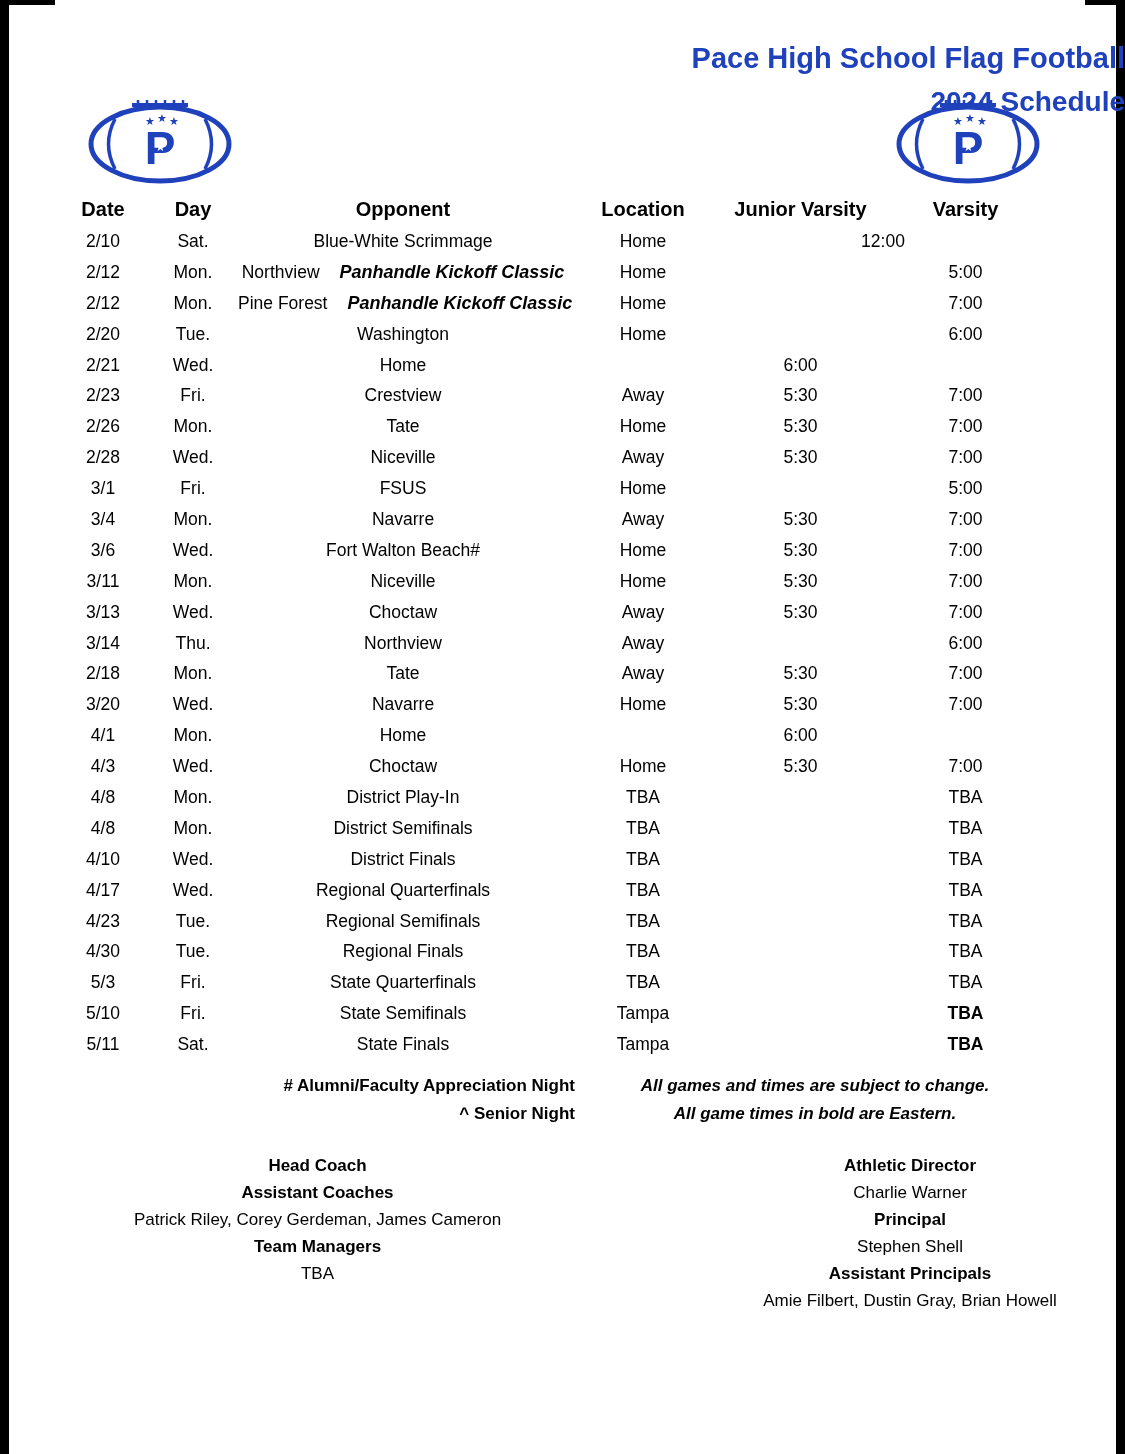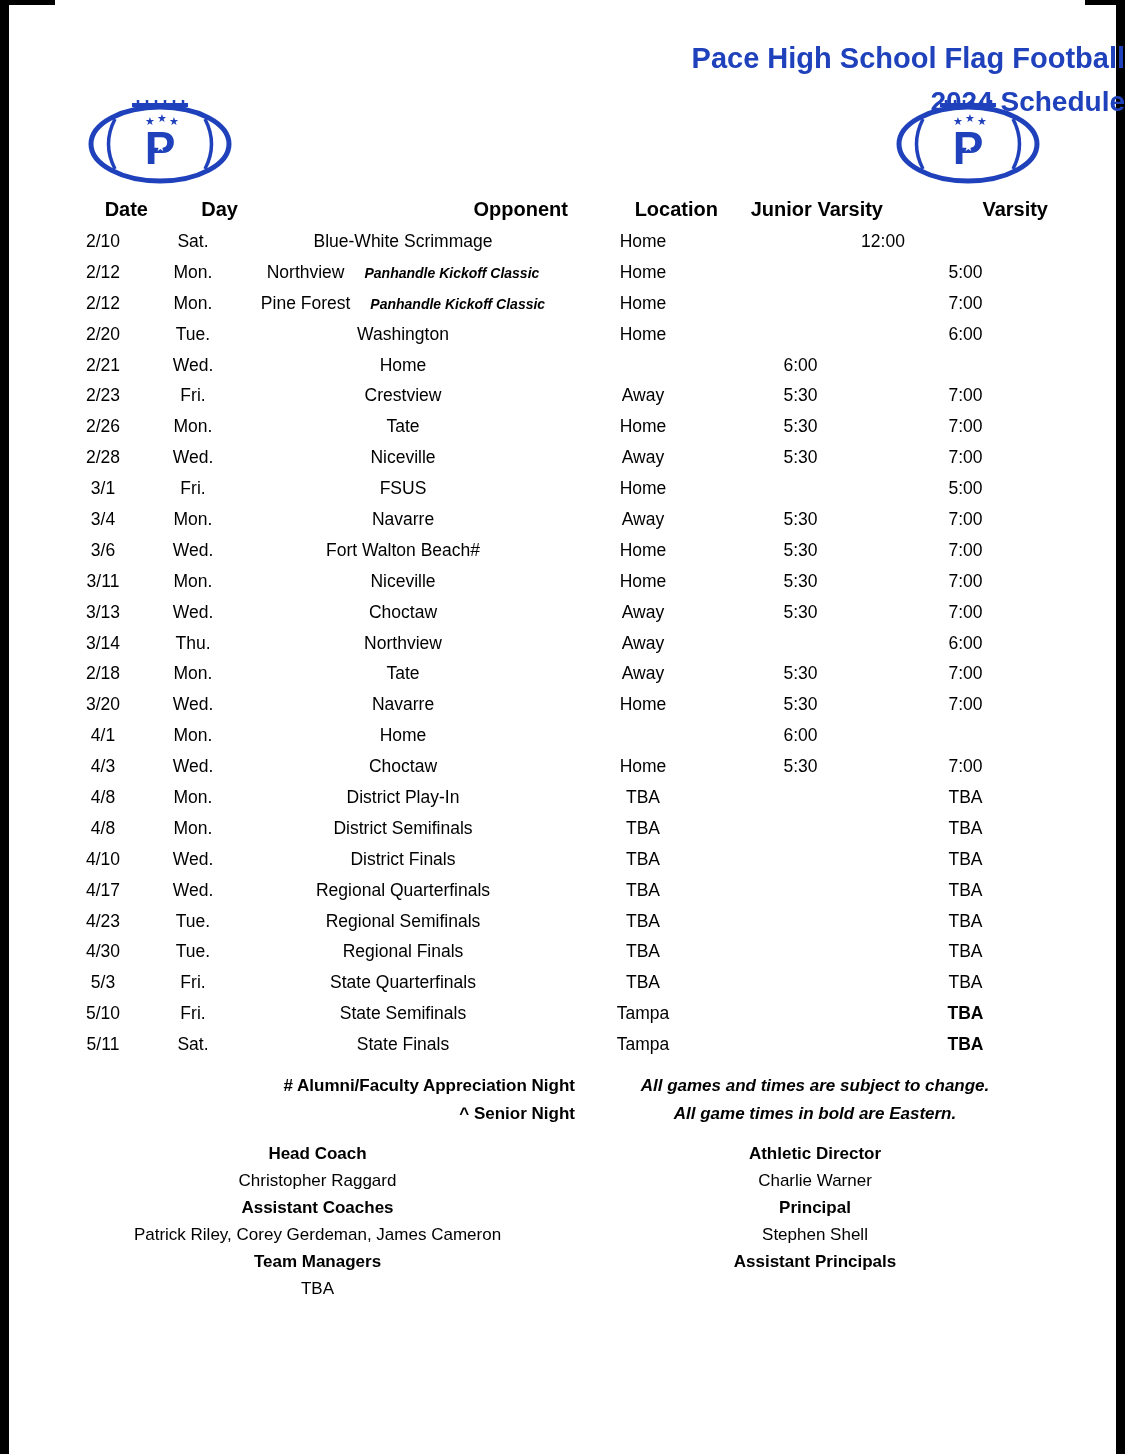--- a/index.html
+++ b/index.html
@@ -27,36 +27,36 @@
   .logo.right { left:893px; }
 
   
   .sched { margin-left:58px; width:990px; }
   .thead, .trow {
     display:grid;
     grid-template-columns:90px 90px 330px 150px 165px 165px;
     align-items:center;
   }
   .thead { height:34px; font-weight:bold; font-size:20px; }
-  .thead .c { text-align:right; }
+  .thead .c { text-align:center; }
   .trow { height:30.9px; font-size:17.5px; }
   .c { text-align:center; white-space:nowrap; }
-  .note { font-weight:bold; font-style:italic; font-size:14px; margin-left:20px; }
+  .note { font-weight:bold; font-style:italic; font-size:18px; margin-left:20px; }
   .span2 { grid-column:5 / 7; }
   .bold { font-weight:bold; }
 
   
   .notes { display:flex; margin-top:12px; }
   .notes .col-l { width:515px; margin-left:60px; text-align:right; }
   .notes .col-r { width:430px; margin-left:25px; text-align:center; }
   .fn-line { font-size:17px; line-height:28px; }
   .italic { font-style:italic; }
 
   
-  .staff { display:flex; margin-top:12px; }
+  .staff { display:flex; margin-top:24px;justify-content:space-between; }
   .staff .col-l { width:515px; margin-left:60px; text-align:center; }
   .staff .col-r { width:430px; margin-left:25px; text-align:center; }
   .staff-line { font-size:17px; line-height:27px; }
 </style>
 </head>
 <body>
 
 <div class="page">
   <div class="edge left"></div>
   <div class="edge right"></div>
@@ -329,27 +329,27 @@
       </div>
     <div class="col-r">
         <div class="fn-line bold italic">All games and times are subject to change.</div>
         <div class="fn-line bold italic">All game times in bold are Eastern.</div>
       </div>
   </div>
 
   <div class="staff">
     <div class="col-l">
         <div class="staff-line bold">Head Coach</div>
-        <div class="staff-line">Christopher Raggard</div>
         <div class="staff-line bold">Assistant Coaches</div>
         <div class="staff-line">Patrick Riley, Corey Gerdeman, James Cameron</div>
         <div class="staff-line bold">Team Managers</div>
         <div class="staff-line">TBA</div>
       </div>
     <div class="col-r">
         <div class="staff-line bold">Athletic Director</div>
         <div class="staff-line">Charlie Warner</div>
         <div class="staff-line bold">Principal</div>
         <div class="staff-line">Stephen Shell</div>
         <div class="staff-line bold">Assistant Principals</div>
+        <div class="staff-line">Amie Filbert, Dustin Gray, Brian Howell</div>
       </div>
   </div>
 </div>
 
 </body></html>

